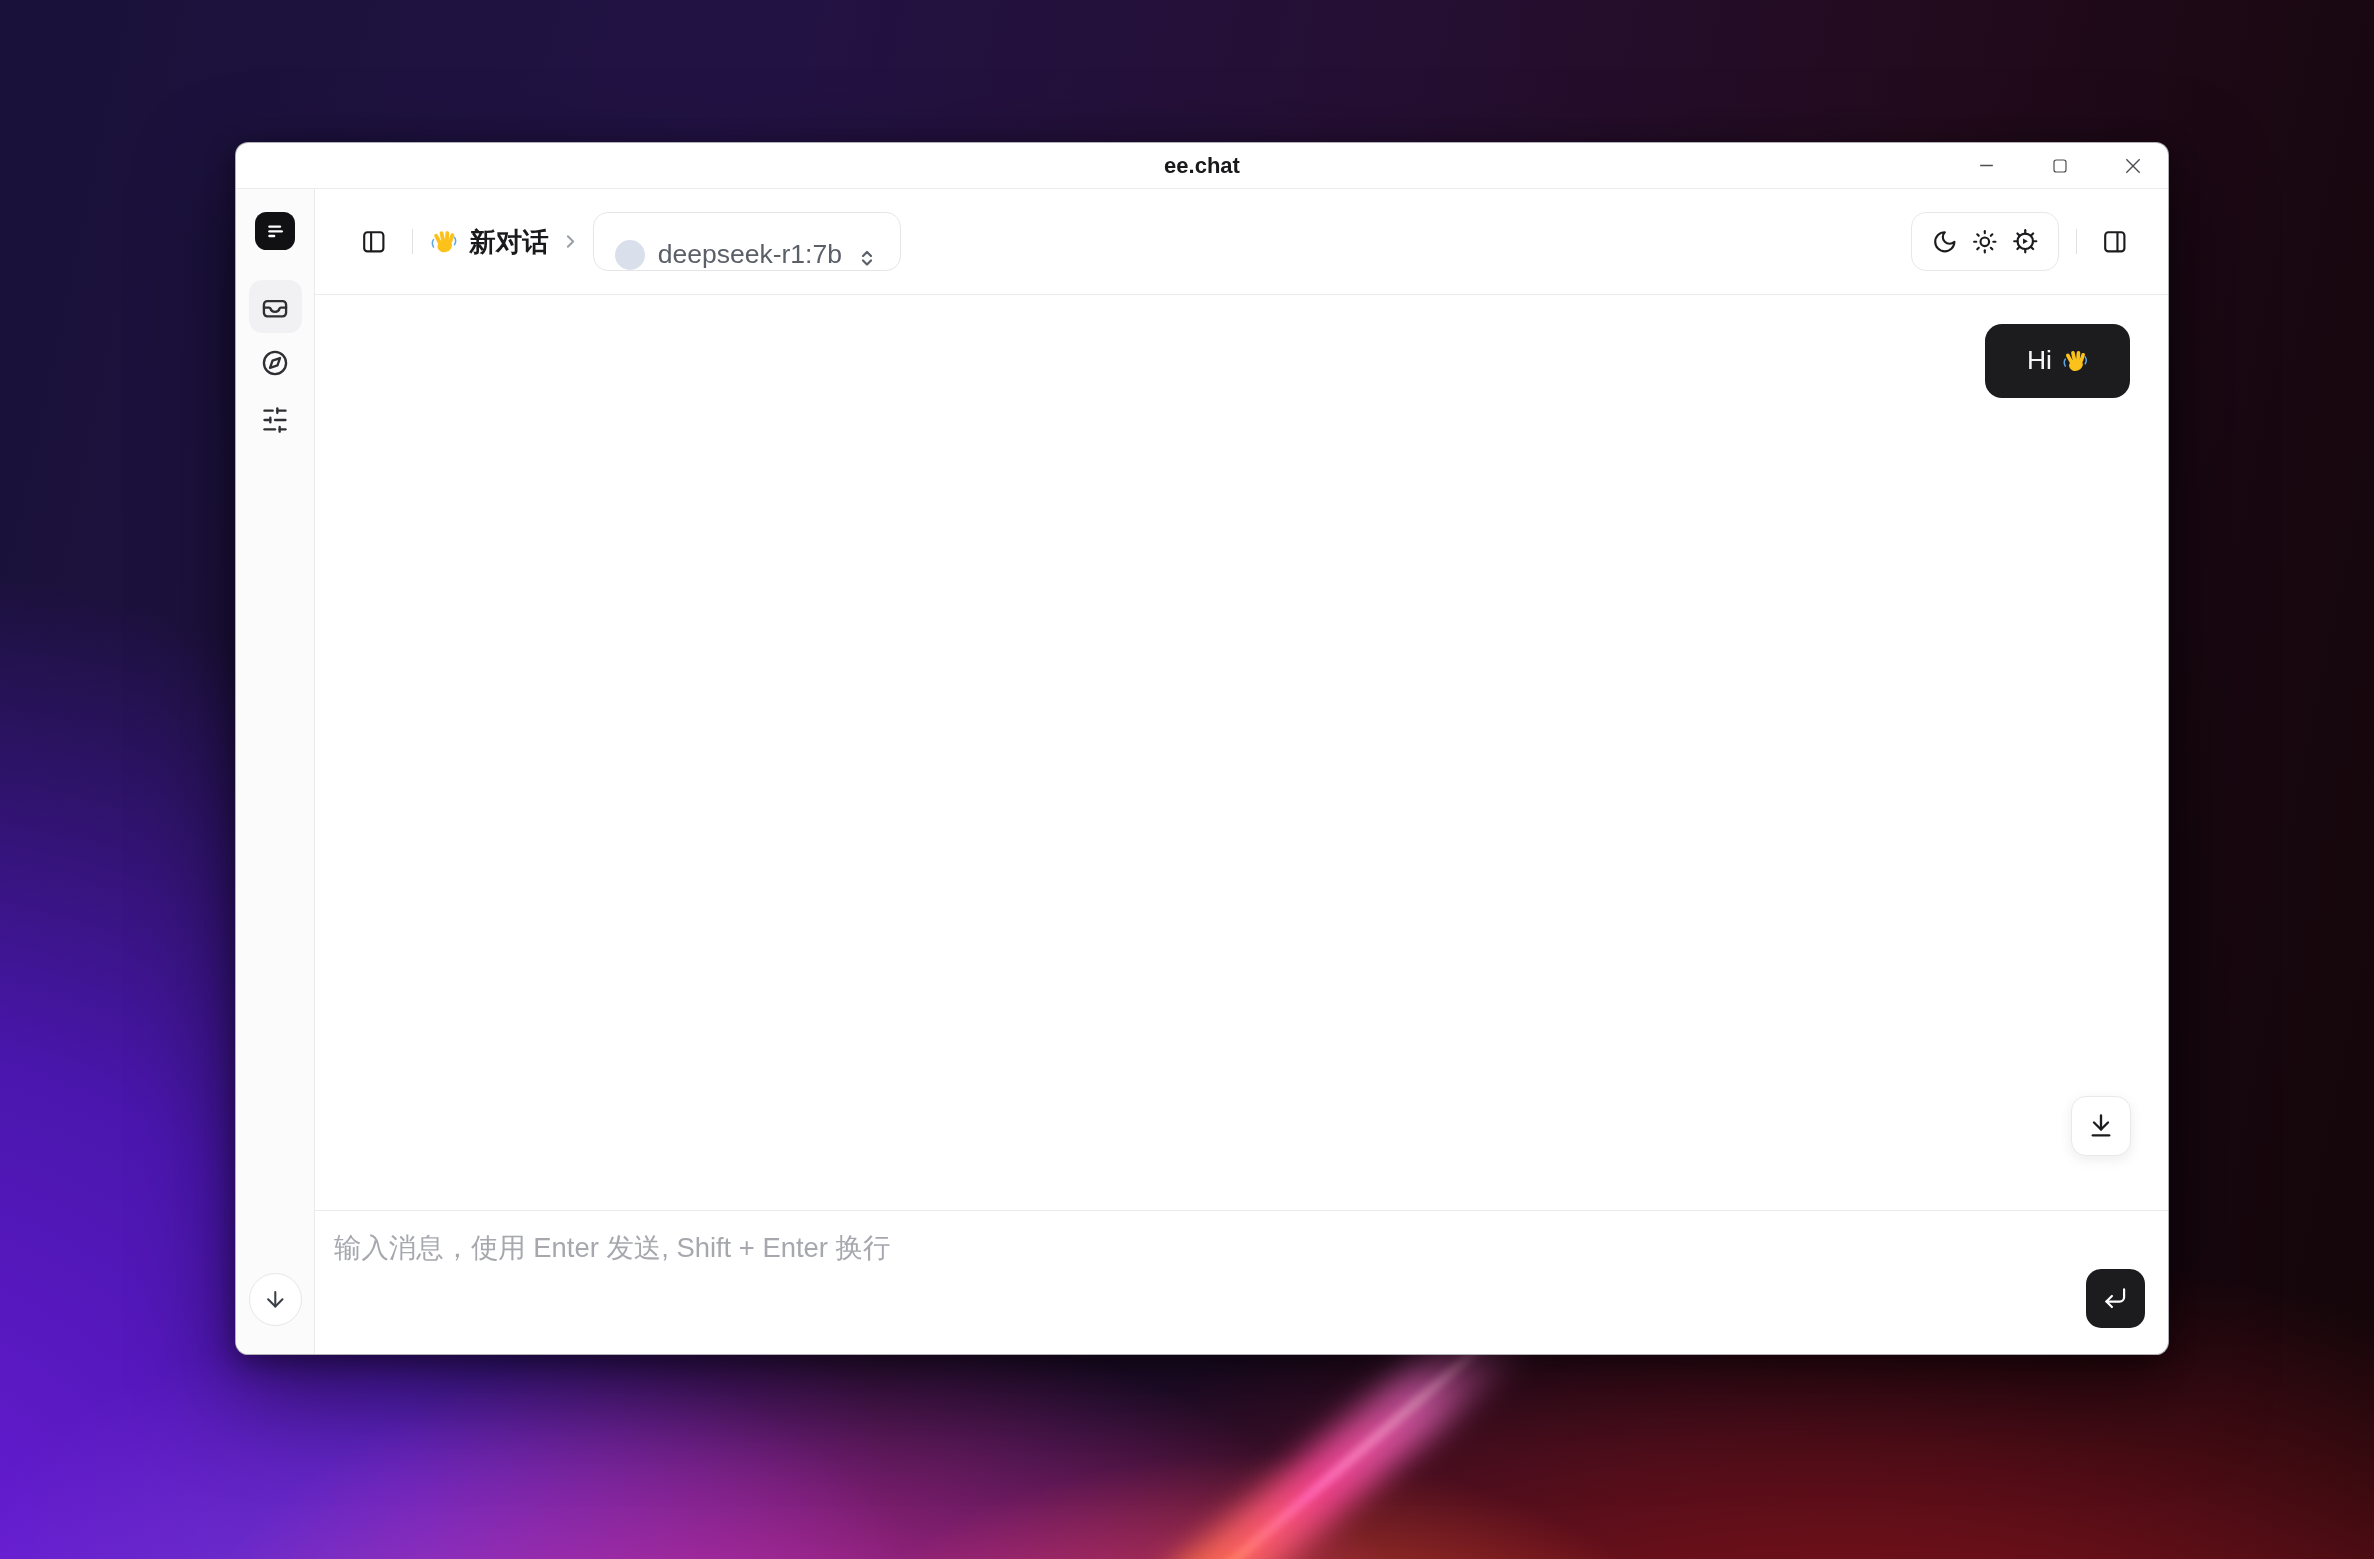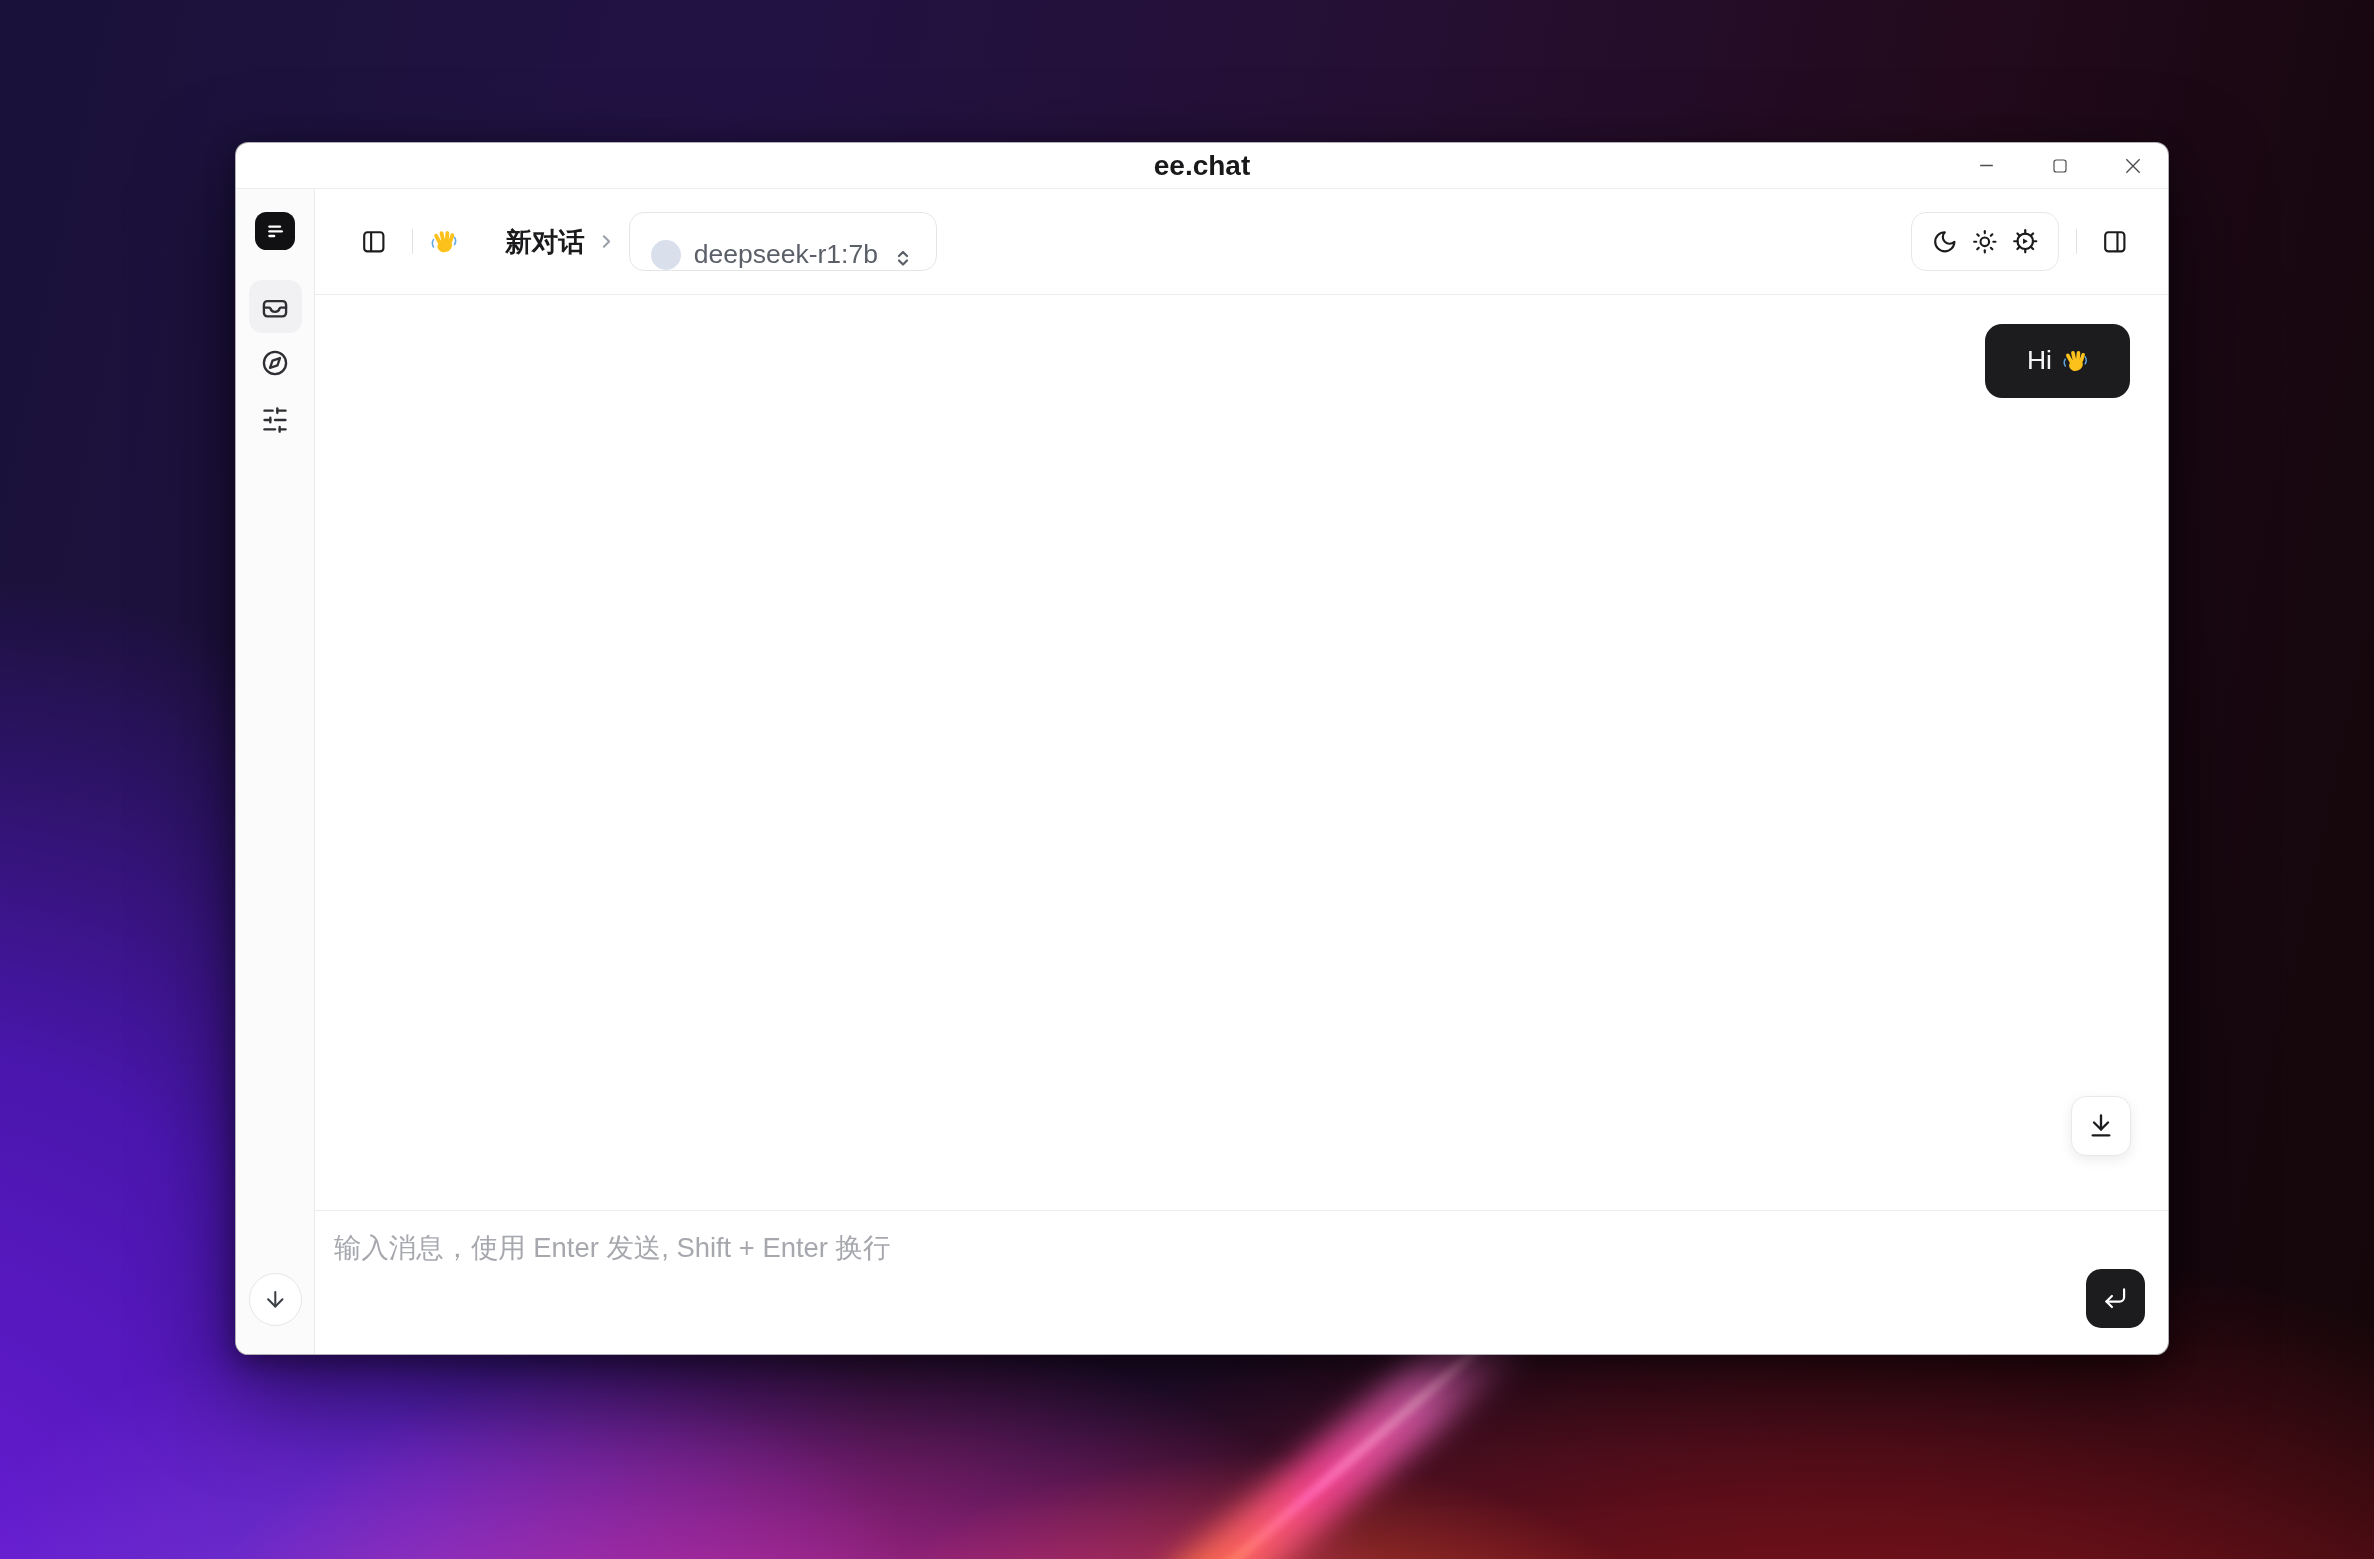--- a/index.html
+++ b/index.html
@@ -24,21 +24,21 @@
     transform:rotate(49deg); filter:blur(3.8px); opacity:.95; }
 
   
   .window { position:absolute; left:235px; top:142px; width:1934px; height:1213px;
     background:#fff; border-radius:13.2px; border:0.9px solid rgba(110,110,120,.55);
     box-shadow:0 38px 95px rgba(0,0,0,.5), 0 7.6px 28px rgba(0,0,0,.4);
     display:flex; flex-direction:column; overflow:hidden; color:#1c1c1e; }
 
   .titlebar { height:46px; flex:none; border-bottom:0.9px solid #ececee; position:relative;
     display:flex; align-items:center; justify-content:center; }
-  .title { font-size:28px; font-weight:700; color:#19191b; }
+  .title { font-size:22px; font-weight:700; color:#19191b; }
   .win-controls { position:absolute; right:11.4px; top:0; height:100%; display:flex; align-items:center; }
   .win-btn { width:47px; height:36px; display:flex; align-items:center; justify-content:center;
     background:none; border:none; color:#4d4d52; margin-left:26.5px; cursor:default; }
 
   .app-body { flex:1; display:flex; min-height:0; }
 
   
   .sidebar { width:79px; flex:none; background:#fbfbfc; border-right:0.9px solid #eaeaec;
     display:flex; flex-direction:column; align-items:center; padding:23px 0 28px; }
   .logo { width:40px; height:38px; border-radius:11.4px; background:#111113;
@@ -52,21 +52,21 @@
     display:flex; align-items:center; justify-content:center; color:#3a3f46; }
 
   
   .main { flex:1; display:flex; flex-direction:column; min-width:0; }
   .toolbar { height:106px; flex:none; border-bottom:0.9px solid #ececee;
     display:flex; align-items:center; padding:0 32px 0 38px; }
   .icon-btn { width:42px; height:42px; border:none; background:none; border-radius:9.5px;
     display:flex; align-items:center; justify-content:center; color:#1c1c1e; }
   .vsep { width:0.9px; height:24.6px; background:#e2e2e5; margin:0 17px; flex:none; }
   .crumb { display:flex; align-items:center; gap:11.4px; }
-  .crumb-label { font-size:26.5px; font-weight:600; color:#1a1a1c;margin-left:36px; }
+  .crumb-label { font-size:26.5px; font-weight:600; color:#1a1a1c; }
   .chev { color:#9aa0a8; margin:0 11.4px; display:flex; }
   .model-chip { display:flex; align-items:flex-end; gap:13.2px; height:59px; padding:0 21px;
     background:#fff; border:0.9px solid #e5e5e8; border-radius:15px; }
   .avatar { width:30px; height:30px; border-radius:50%; background:#d9e0ec; flex:none; }
   .chip-label { font-size:26.5px; color:#5a5f68; }
   .chip-caret { color:#5a5f68; display:flex; }
   .toolbar-right { margin-left:auto; display:flex; align-items:center; }
   .theme-group { display:flex; align-items:center; height:59px; padding:0 13.2px;
     border:0.9px solid #e7e7ea; border-radius:15px; }
   .theme-btn { width:40px; height:40px; border:none; background:none; border-radius:9.5px;

